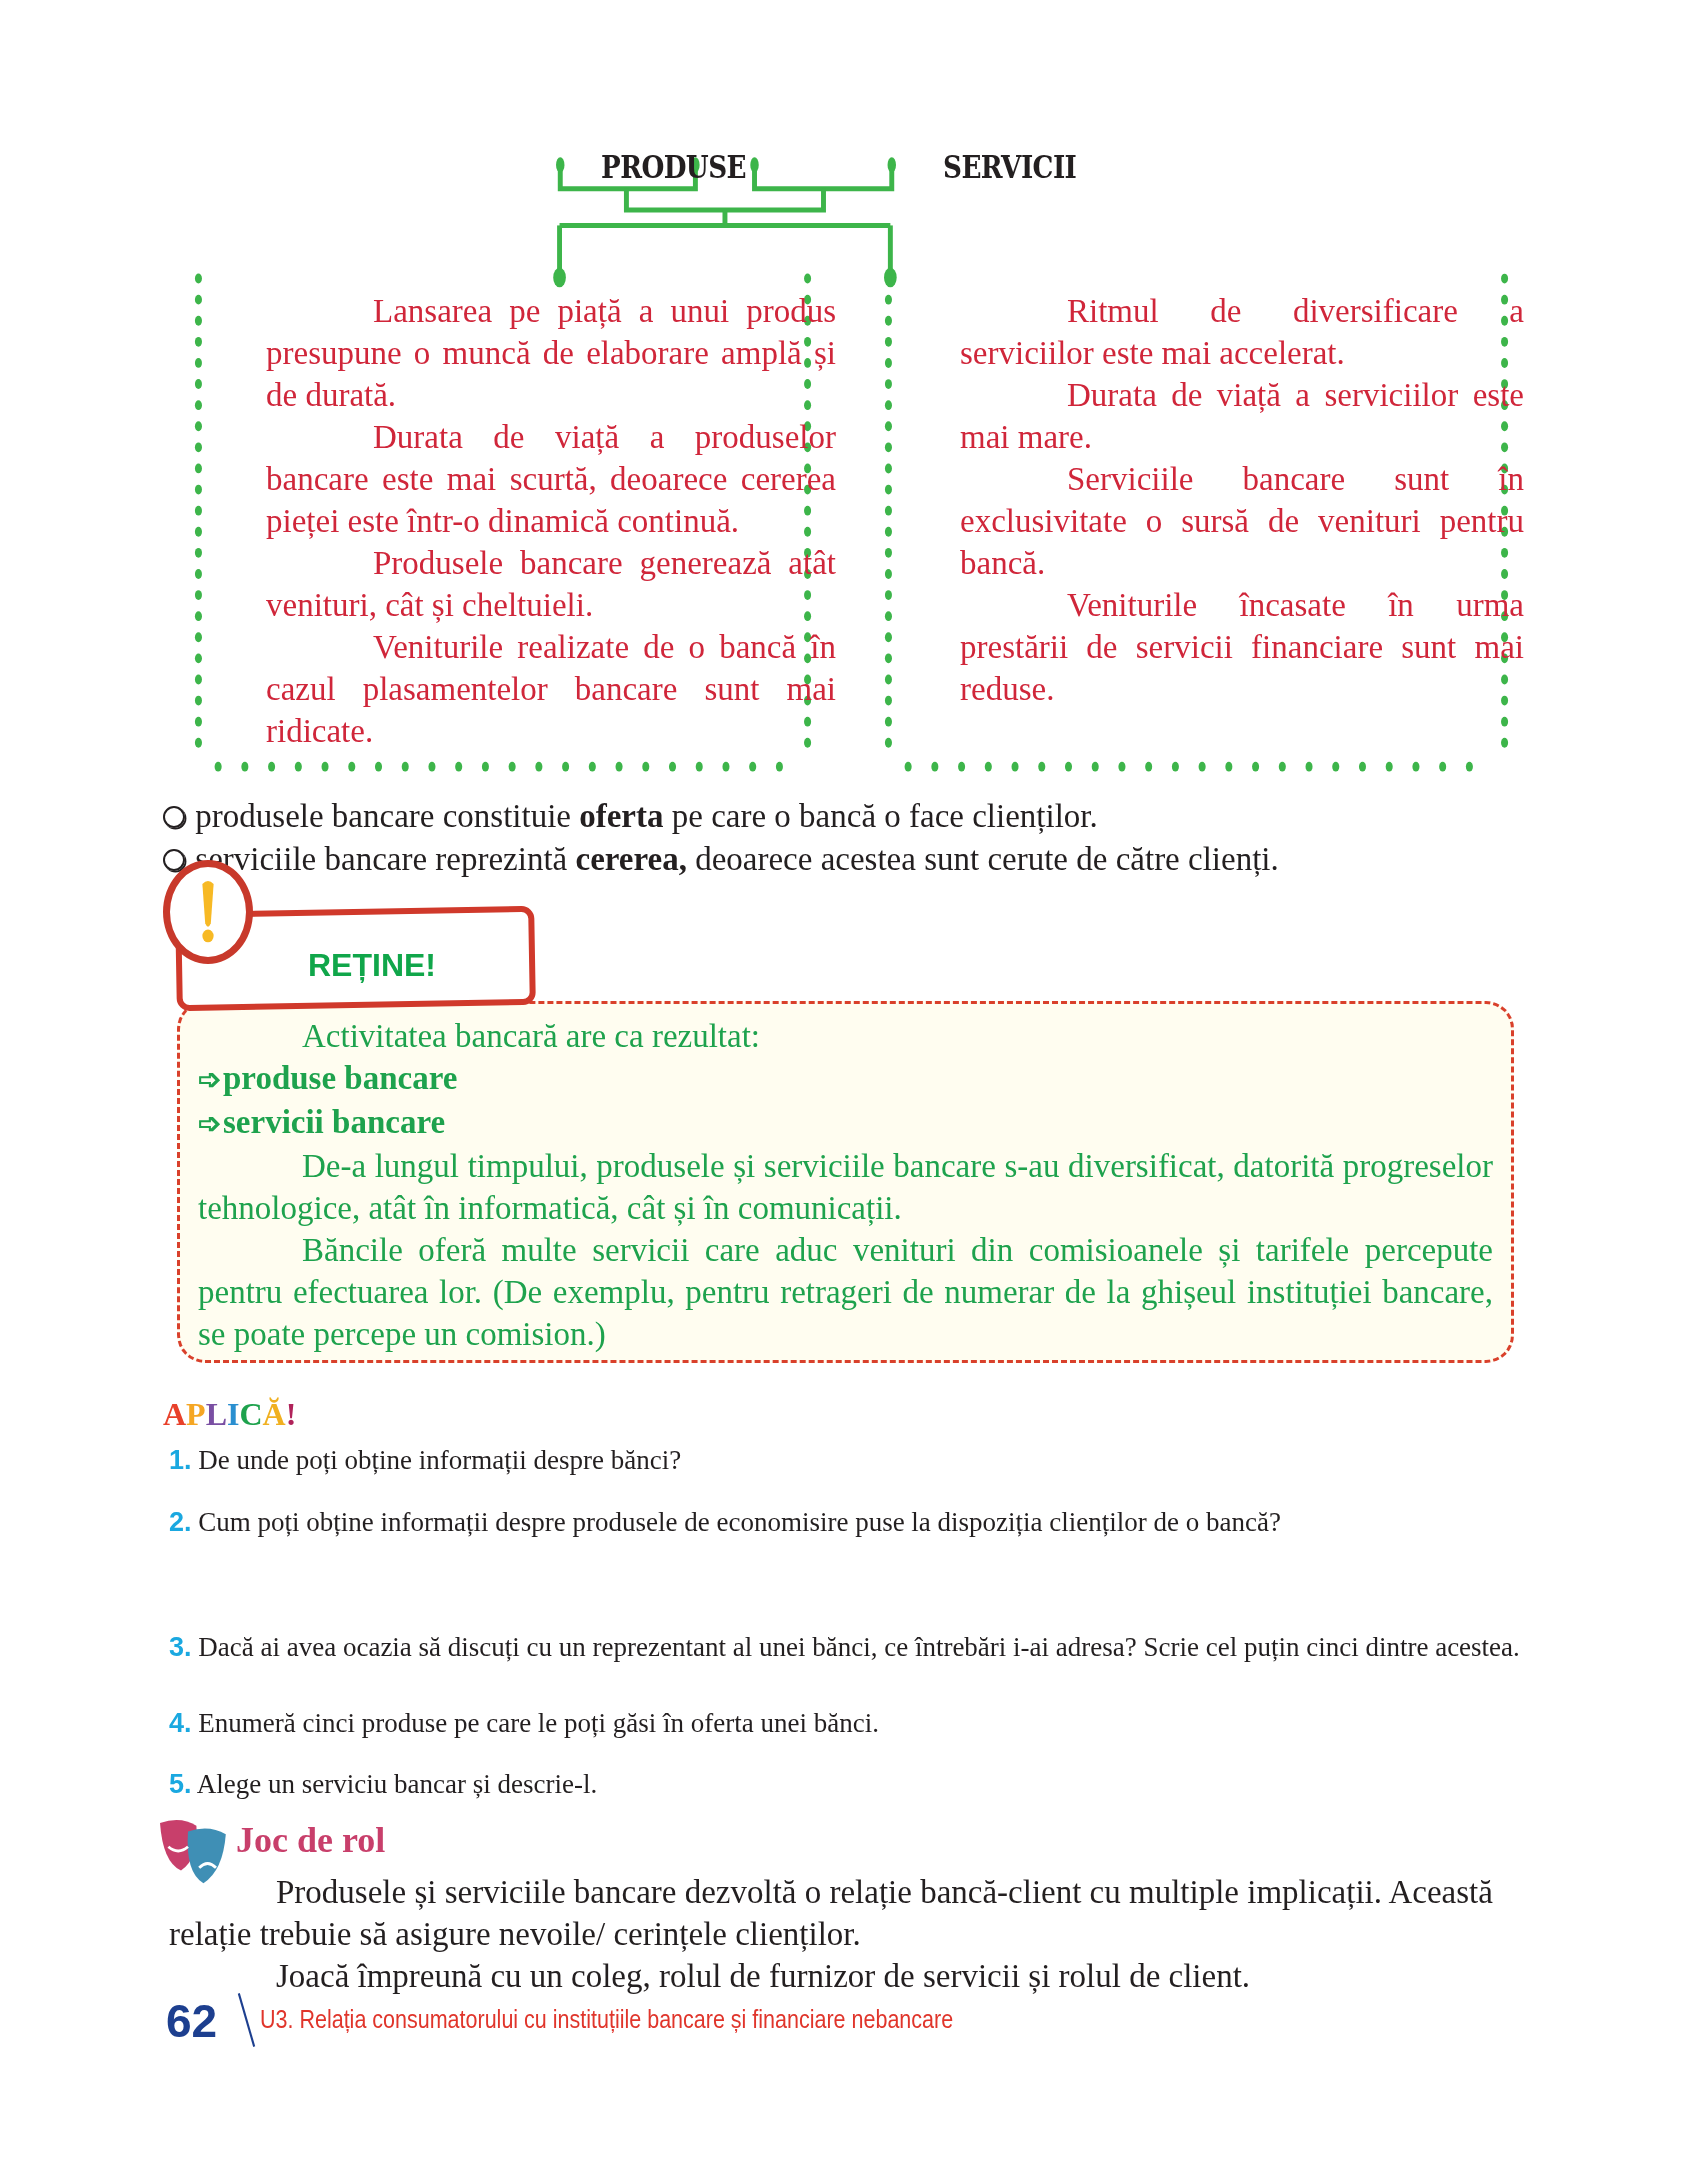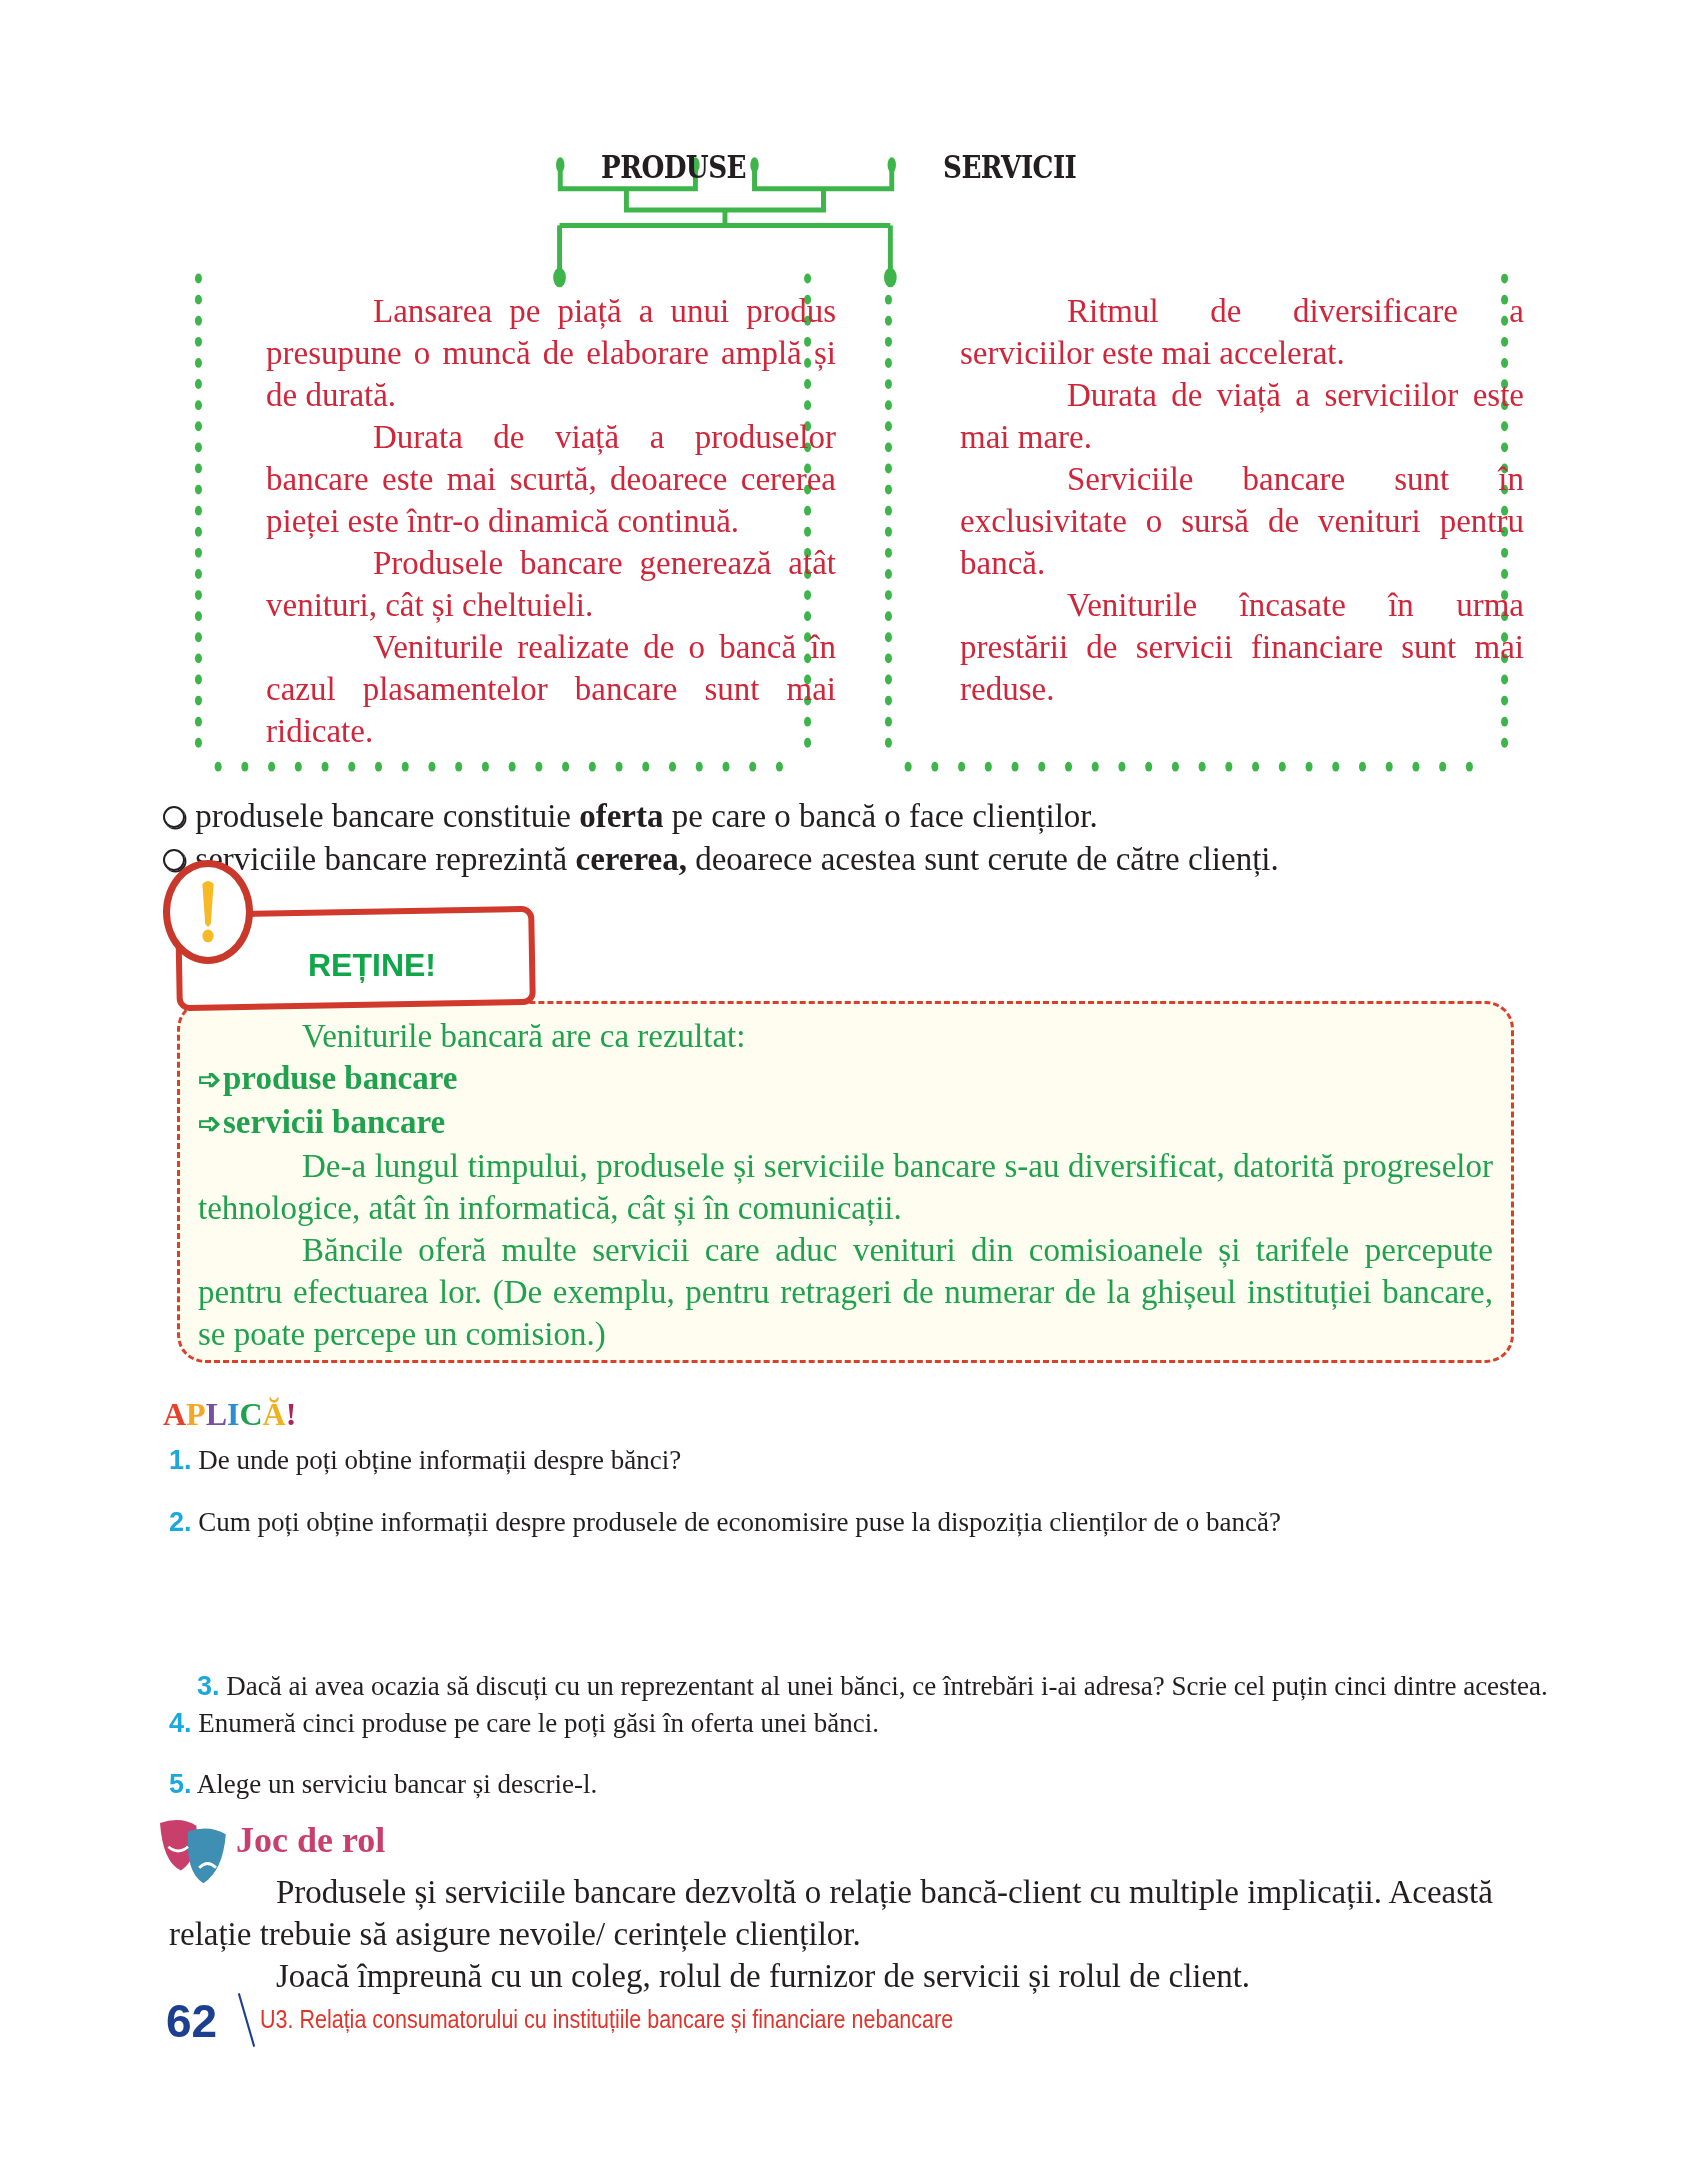--- a/index.html
+++ b/index.html
@@ -252,32 +252,32 @@
 <div class="retine-tab"></div>
 <div class="retine-circle">
   <svg width="76" height="90" viewBox="0 0 108 128">
     <path d="M46,24 Q54,16 62,24 L58,80 Q54,90 50,80 Z" fill="#f7b924"></path>
     <ellipse cx="54" cy="98" rx="8" ry="9" fill="#f7b924"></ellipse>
   </svg>
 </div>
 <div class="retine-title">REȚINE!</div>
 
 <div class="rtxt" style="top:1015px;">
-  <p style="text-indent:104px;">Veniturile bancară are ca rezultat:</p>
+  <p style="text-indent:104px;">Activitatea bancară are ca rezultat:</p>
   <p class="bold"><span class="arrow">➩</span><span>produse bancare</span></p>
   <p class="bold"><span class="arrow">➩</span><span>servicii bancare</span></p>
   <p style="text-indent:104px;">De-a lungul timpului, produsele și serviciile bancare s-au diversificat, datorită progreselor tehnologice, atât în informatică, cât și în comunicații.</p>
   <p style="text-indent:104px;">Băncile oferă multe servicii care aduc venituri din comisioanele și tarifele percepute pentru efectuarea lor. (De exemplu, pentru retrageri de numerar de la ghișeul instituției bancare, se poate percepe un comision.)</p>
 </div>
 
 <div class="aplica" id="aplica"><span style="color: rgb(232, 64, 42);">A</span><span style="color: rgb(245, 166, 35);">P</span><span style="color: rgb(122, 79, 163);">L</span><span style="color: rgb(42, 143, 208);">I</span><span style="color: rgb(30, 162, 77);">C</span><span style="color: rgb(240, 176, 32);">Ă</span><span style="color: rgb(176, 35, 90);">!</span></div>
 
 <div class="q" style="top:1439px;"><span class="n">1.</span> <span>De unde poți obține informații despre bănci?</span></div>
 <div class="q" style="top:1501px;"><span class="n">2.</span> <span>Cum poți obține informații despre produsele de economisire puse la dispoziția clienților de o bancă?</span></div>
-<div class="q" style="top:1665px;margin-left:28px;"><span class="n">3.</span> <span>Dacă ai avea ocazia să discuți cu un reprezentant al unei bănci, ce întrebări i-ai adresa? Scrie cel puțin cinci dintre acestea.</span></div>
+<div class="q" style="top:1626px;"><span class="n">3.</span> <span>Dacă ai avea ocazia să discuți cu un reprezentant al unei bănci, ce întrebări i-ai adresa? Scrie cel puțin cinci dintre acestea.</span></div>
 <div class="q" style="top:1702px;"><span class="n">4.</span> <span>Enumeră cinci produse pe care le poți găsi în oferta unei bănci.</span></div>
 <div class="q" style="top:1763px;"><span class="n">5.</span> <span>Alege un serviciu bancar și descrie-l.</span></div>
 
 <svg class="abs" style="left:153px;top:1816px;" width="84" height="70" viewBox="0 0 120 100">
   <path d="M10,10 Q40,0 62,14 Q66,60 40,78 Q14,66 10,10 Z" fill="#c83f6b"></path>
   <path d="M50,22 Q80,12 104,26 Q100,78 72,96 Q46,80 50,22 Z" fill="#3f8fb5"></path>
   <path d="M22,44 Q36,56 50,44" stroke="#fff" stroke-width="4" fill="none"></path>
   <path d="M66,74 Q78,62 90,74" stroke="#fff" stroke-width="4" fill="none"></path>
 </svg>
 <div class="joc-title">Joc de rol</div>

